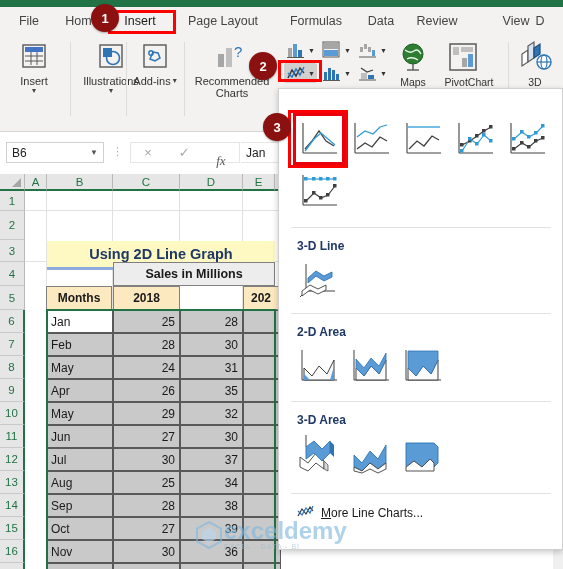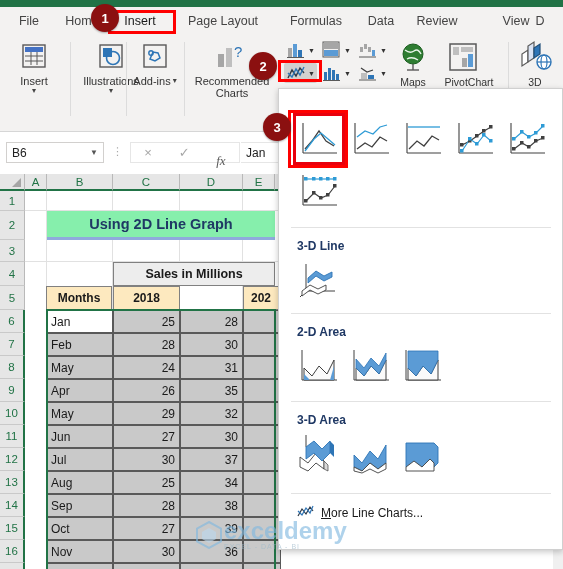--- a/index.html
+++ b/index.html
@@ -102,21 +102,21 @@
     display: flex; align-items: center; justify-content: center;
     font-size: 11.5px; color: #217346;
   }
   .rowhdr.hl { border-right: 2px solid #217346; }
   .gridline-v { position: absolute; width: 1px; background: #e1e1e1; }
   .gridline-h { position: absolute; height: 1px; background: #e1e1e1; }
 
   .title-cell {
     position: absolute; display: flex; align-items: center; justify-content: center;
     font-size: 14.5px; font-weight: bold; color: #1f3864;
-    border-bottom: 3px solid #8faadc; background: #86efac;
+    border-bottom: 3px solid #8faadc; background: #fef9c3; margin-top: 30px;
   }
   .hdr-merge {
     position: absolute; display: flex; align-items: center; justify-content: center;
     font-size: 12.5px; font-weight: bold; color: #1a1a1a;
     background: #ededed; border: 1px solid #808080;
   }
   .hdr-cell {
     position: absolute; display: flex; align-items: center; justify-content: center;
     font-size: 12px; font-weight: bold; color: #1a1a1a;
     background: #fde9bf; border: 1px solid #808080;

